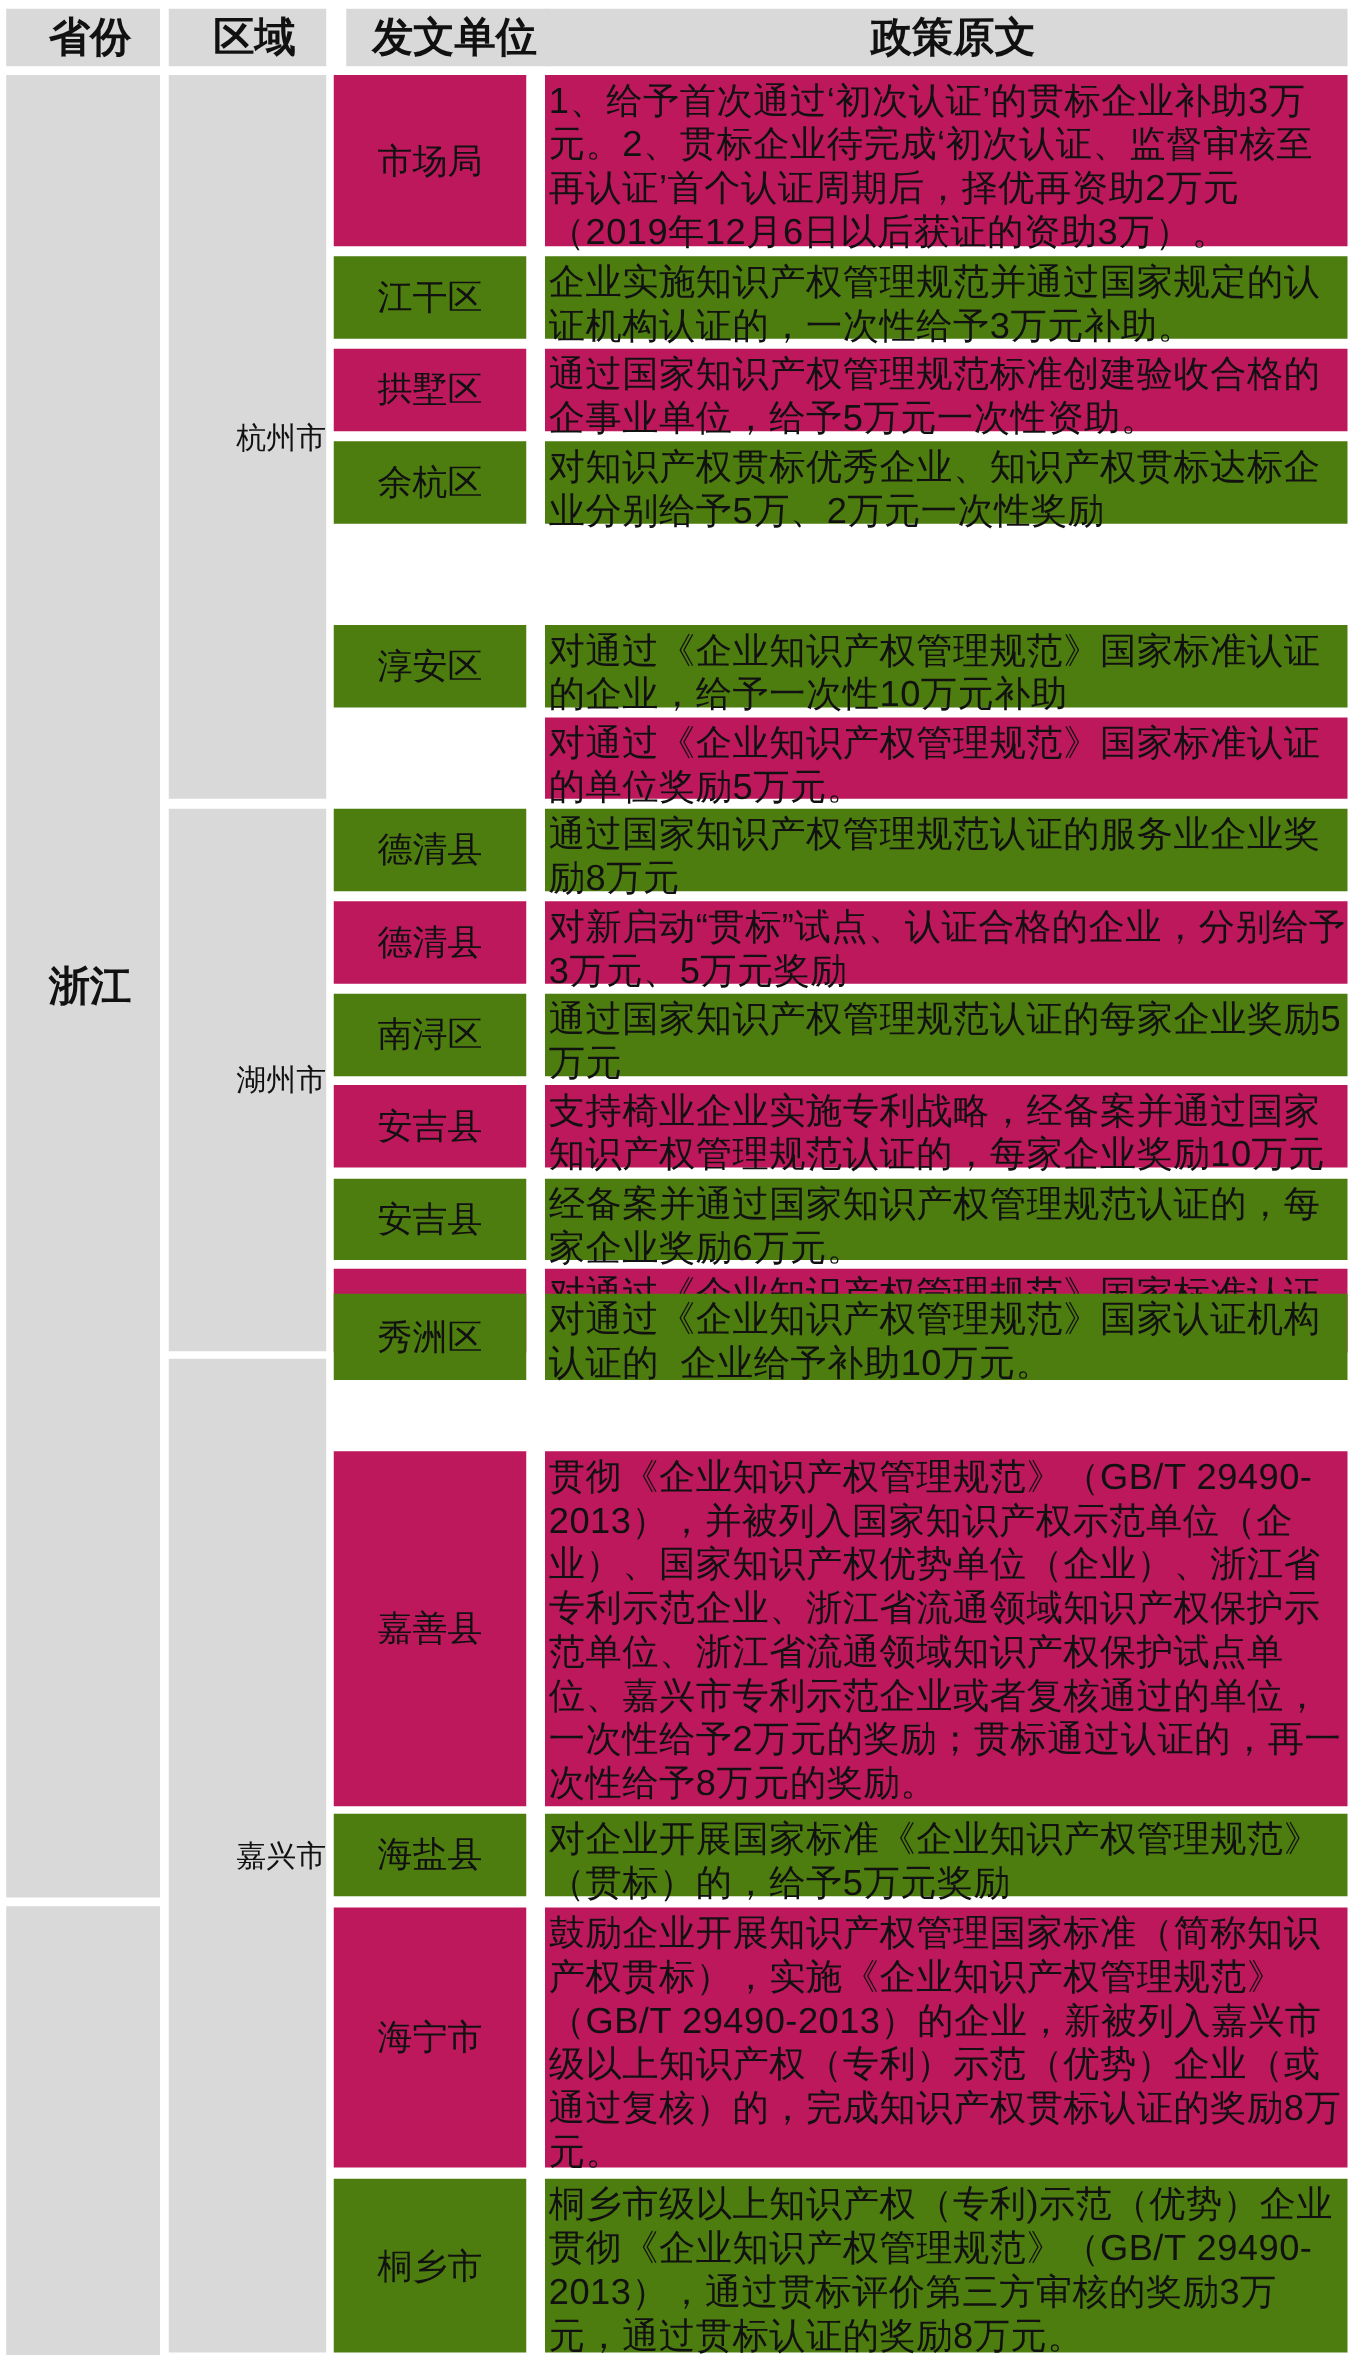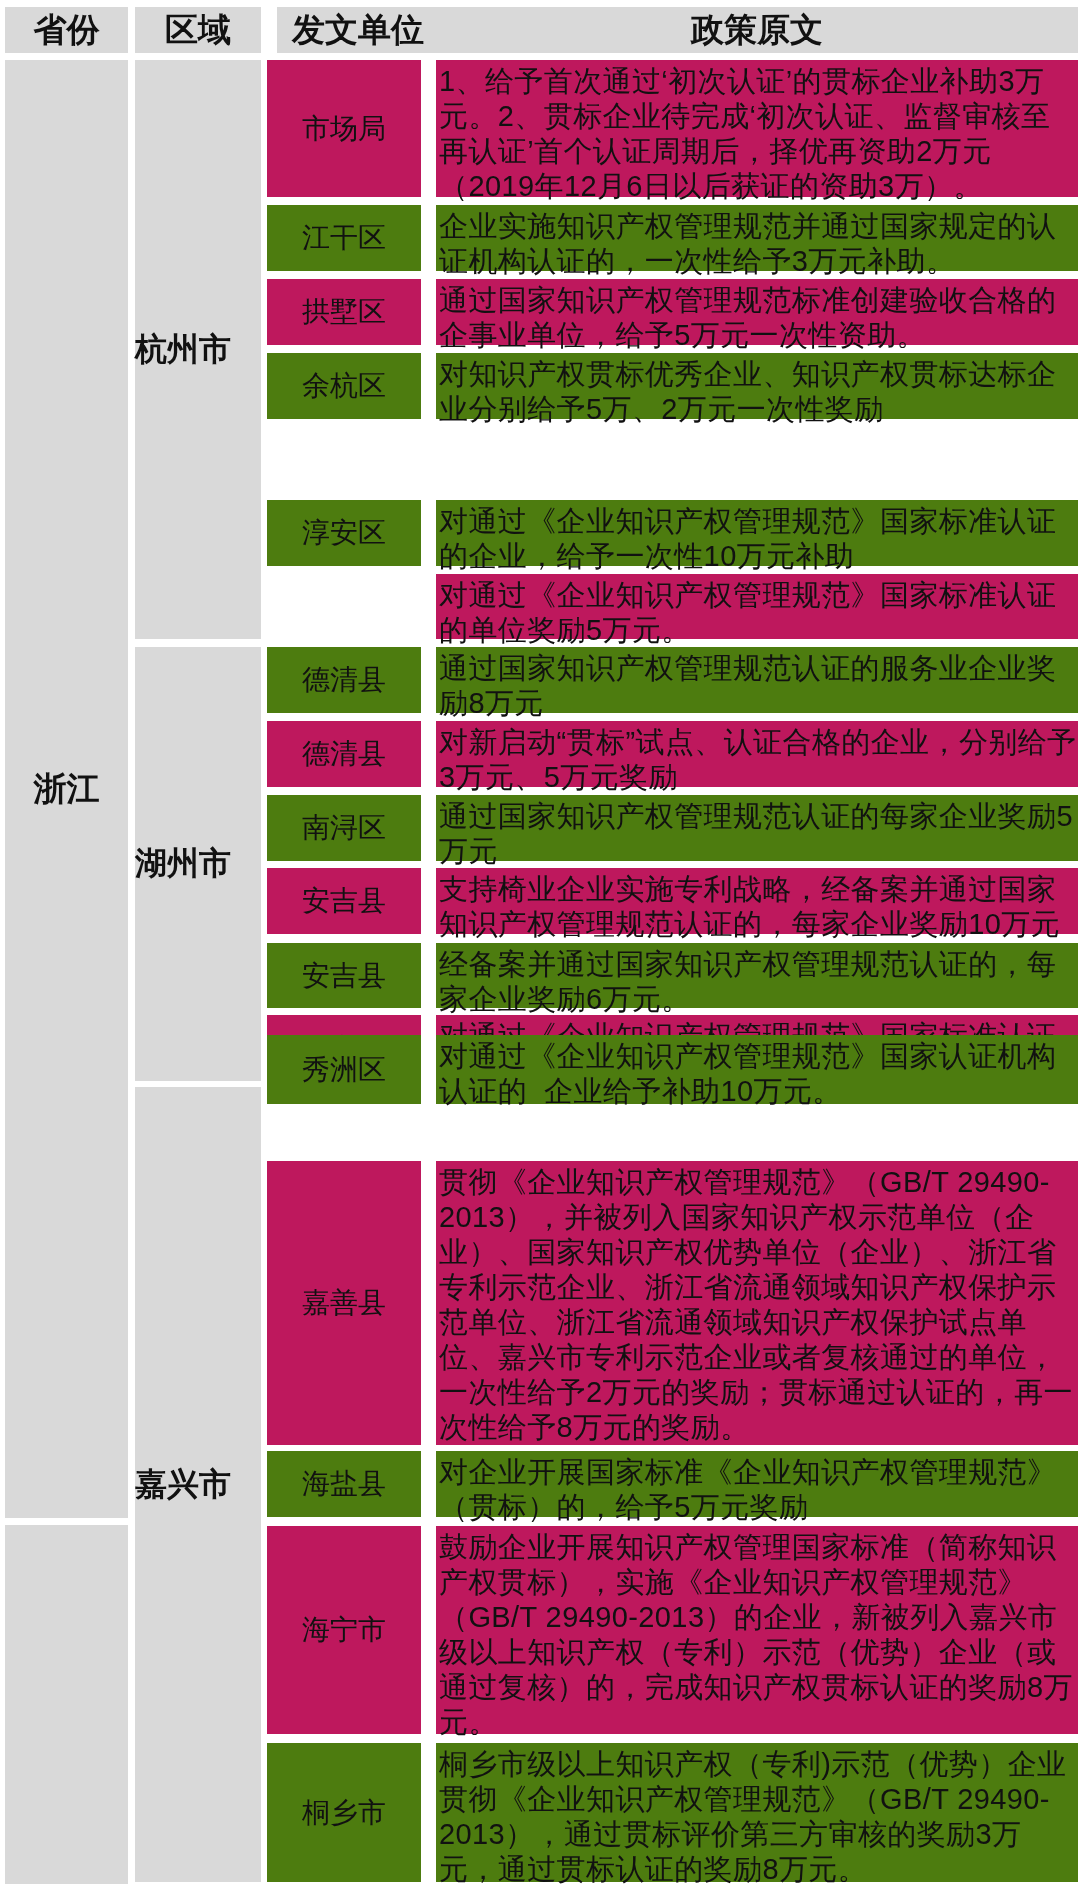--- a/index.html
+++ b/index.html
@@ -6,41 +6,40 @@
     .page {
       position: relative;
       width: 1080px;
       height: 1884px;
       background: #ffffff;
       overflow: hidden;
       font-family: "Liberation Sans", "DejaVu Sans", sans-serif;
       color: #111111;
     }
     .cell { position: absolute; box-sizing: border-box; }
-    .gray  { background: #d9d9d9; }
+    .gray  { background: #d9d9d9; padding-left: 11px; }
     .green { background: #be185d; }
     .peach { background: #4d7c0f; }
 
     .hdr {
       display: flex; align-items: center; justify-content: center;
       font-weight: bold; font-size: 33px; top: 7px; height: 46px;
     }
     .col1 { left: 5px;   width: 123px; }
     .col2 { left: 135px; width: 126px; }
     .col3 { left: 277px; width: 162px; }
     .col4 { left: 436px; width: 642px; }
 
     .prov {
       display: flex; align-items: center; justify-content: center;
       font-weight: bold; font-size: 33px;
     }
     .region {
-      display: flex; align-items: center; justify-content: flex-start;
-      font-size: 32px;
-      font-weight: bold;
+      display: flex; align-items: center; justify-content: flex-end;
+      font-size: 24px;
     }
 
     .row { position: absolute; left: 267px; width: 811px; }
     .unit {
       position: absolute; left: 0; top: 0; bottom: 0; width: 154px;
       display: flex; align-items: center; justify-content: center;
       font-size: 28px;
     }
     .policy {
       position: absolute; left: 169px; top: 0; bottom: 0; width: 642px;

